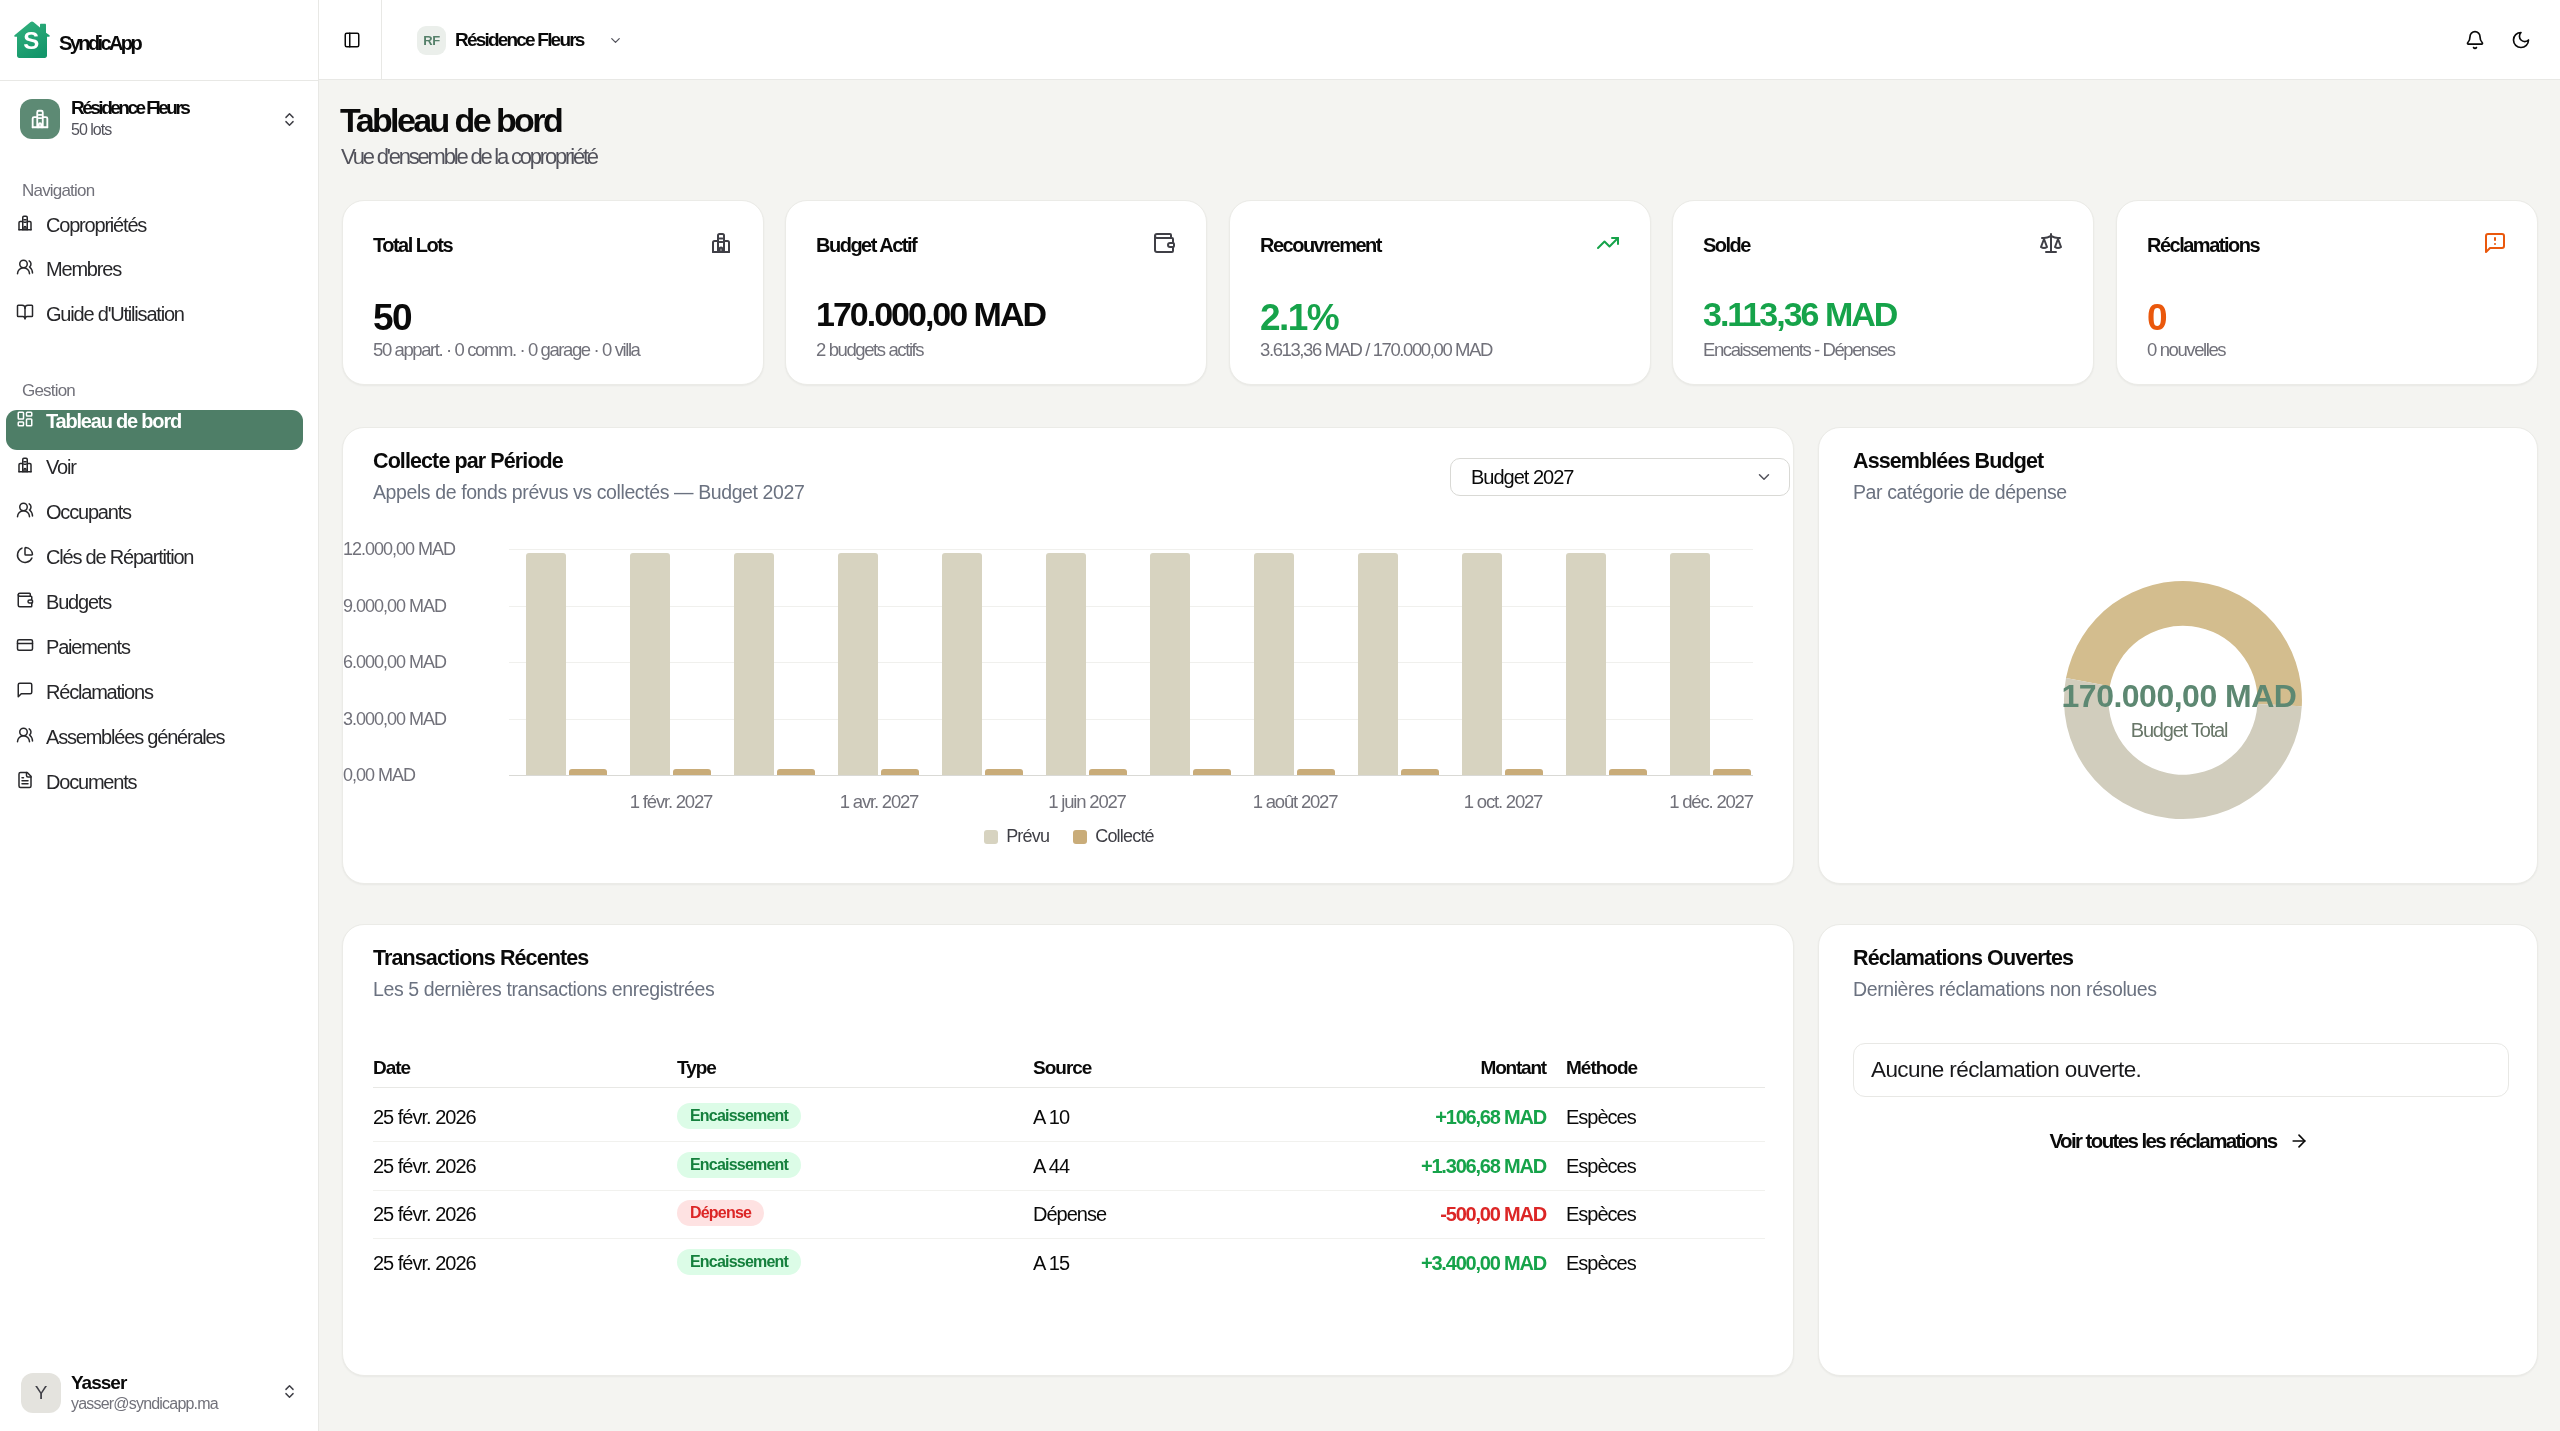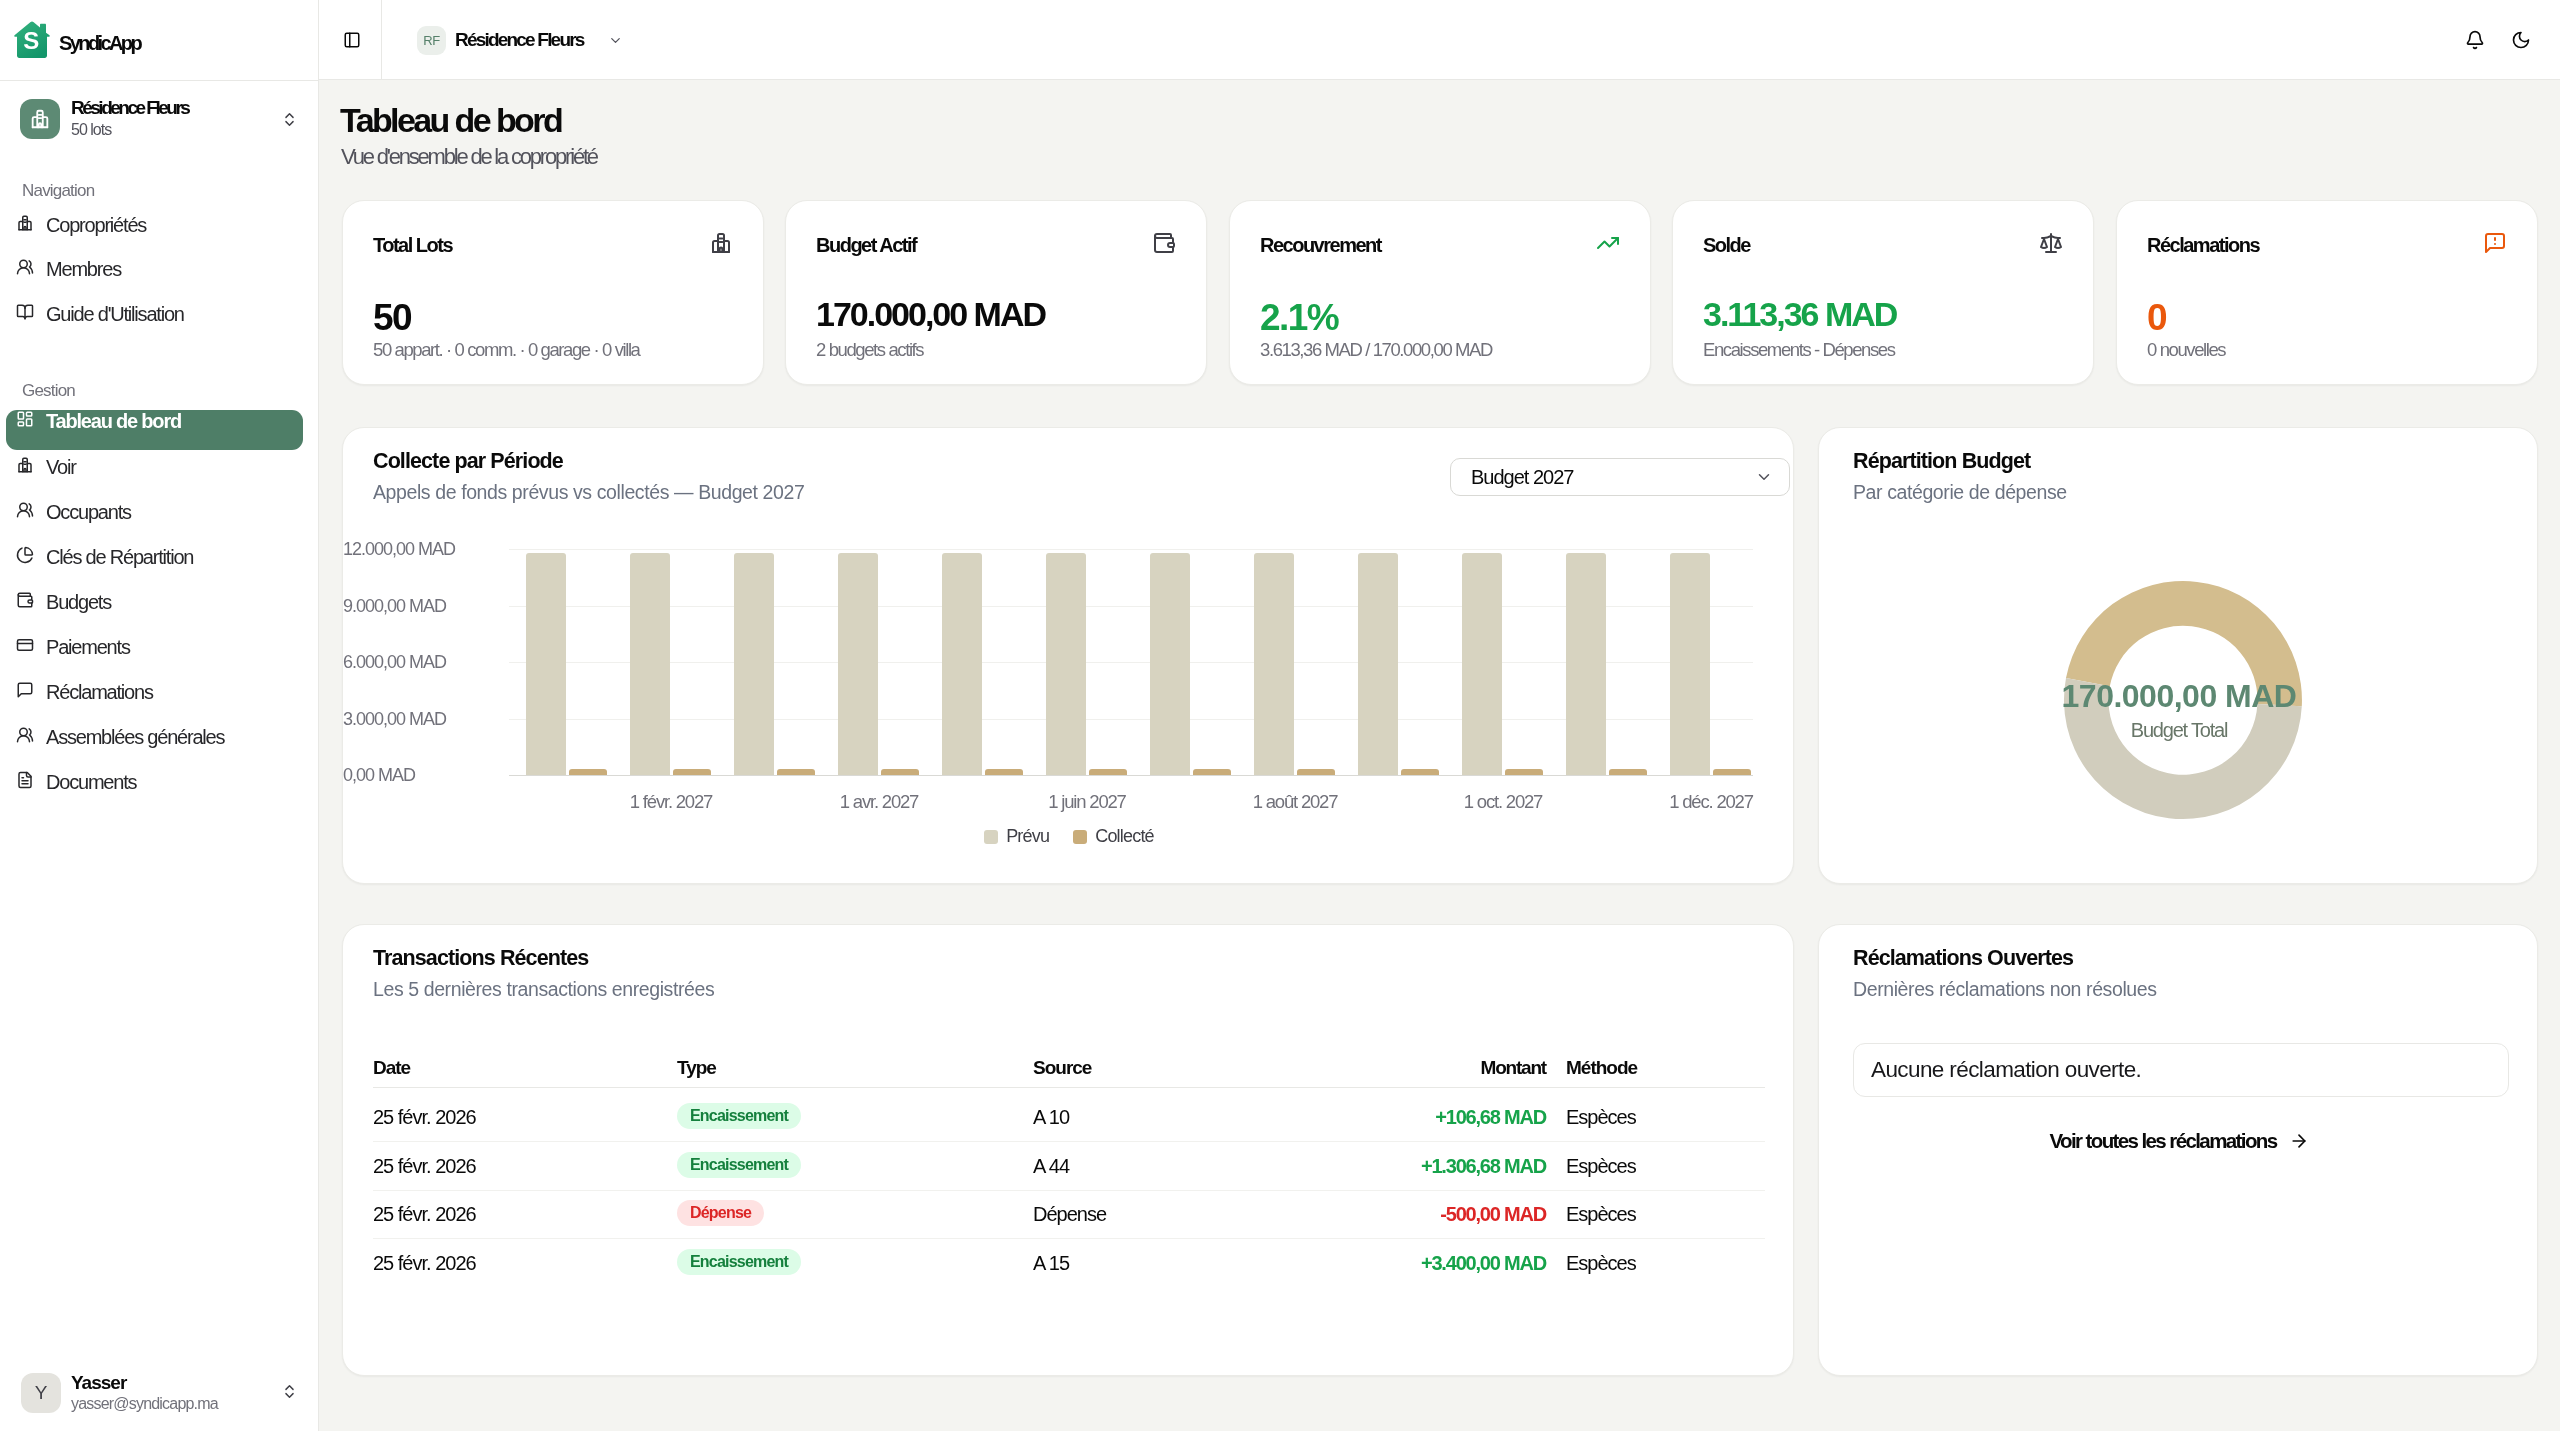--- a/index.html
+++ b/index.html
@@ -17,21 +17,21 @@
 .navitem{position:absolute;left:6px;width:297px;height:40px;border-radius:11px;display:flex;align-items:flex-start;padding-left:10px;font-size:20px;letter-spacing:-1.2px;color:#27272a}
 .navitem svg{flex:0 0 auto}
 .navitem span{margin-left:12px}
 .navitem.active{background:#4e7e67;color:#fff;font-weight:bold}
 .userrow .userav{position:absolute;left:21px;top:1373px;width:40px;height:40px;border-radius:12px;background:#e4e3de;color:#3f3f46;font-size:19px;display:flex;align-items:center;justify-content:center}
 .username{position:absolute;left:71px;top:1372px;font-size:19px;font-weight:bold;letter-spacing:-1px}
 .usermail{position:absolute;left:71px;top:1395px;font-size:16px;color:#71717a;letter-spacing:-0.8px}
 header{position:absolute;left:319px;top:0;width:2241px;height:80px;background:#fff;border-bottom:1px solid #e8e8e5;z-index:4}
 header>div{z-index:2}
 .vsep{position:absolute;left:62px;top:0;width:1px;height:79px;background:#e8e8e5}
-.rf{position:absolute;left:98px;top:26px;width:29px;height:29px;border-radius:9px;background:#ebefeb;color:#55806a;font-size:13px;font-weight:normal;display:flex;align-items:center;justify-content:center;letter-spacing:-0.5px}
+.rf{position:absolute;left:98px;top:26px;width:29px;height:29px;border-radius:9px;background:#ebefeb;color:#55806a;font-size:13px;font-weight:bold;display:flex;align-items:center;justify-content:center;letter-spacing:-0.5px}
 .hname{position:absolute;left:136px;top:29px;font-size:19px;font-weight:bold;letter-spacing:-1.8px}
 main{position:absolute;left:0;top:0;width:2560px;height:1431px}
 h1{position:absolute;left:340px;top:101px;font-size:34px;letter-spacing:-2.6px;font-weight:bold;color:#0a0a0a}
 .pagesub{position:absolute;left:341px;top:144px;font-size:22px;color:#52525b;letter-spacing:-2.2px}
 .card{position:absolute;background:#fff;border:1px solid #ebebe7;border-radius:22px;box-shadow:0 1px 2px rgba(16,24,16,0.05)}
 .stat{top:200px;width:422px;height:185px}
 .statlabel{position:absolute;left:30px;top:33px;font-size:20px;font-weight:bold;letter-spacing:-1.5px;color:#0a0a0a}
 .staticon{position:absolute;right:30px;top:30px}
 .statval{position:absolute;left:30px;top:96px;font-size:37px;font-weight:bold;letter-spacing:-1.6px}
 .statval-sm{font-size:34px;letter-spacing:-2px;top:94px}
@@ -343,21 +343,21 @@
   <div class="axisline"></div>
   <div class="legend">
           <span class="lsq" style="background:#d7d3c0"></span>
           <span class="ltx">Prévu</span>
           <span class="lsq" style="background:#c9ac79;margin-left:24px"></span>
           <span class="ltx">Collecté</span>
         </div>
   </div>
 </div>
 <div class="card" style="left:1818px;top:427px;width:720px;height:457px">
-  <div class="cardtitle" style="left:34px">Répartition Budget</div>
+  <div class="cardtitle" style="left:34px">Assemblées Budget</div>
   <div class="cardsub" style="left:34px">Par catégorie de dépense</div>
   <svg width="720" height="457" style="position:absolute;left:0;top:0">
     <path d="M 482.8 278.2 A 119 119 0 0 0 247.0 250.1 L 290.8 258.3 A 74.5 74.5 0 0 1 438.4 275.9 Z" fill="#d3bd8e"></path>
     <path d="M 247.0 250.1 A 119 119 0 1 0 482.8 278.2 L 438.4 275.9 A 74.5 74.5 0 1 1 290.8 258.3 Z" fill="#d1cdbd"></path>
   </svg>
   <div class="donutval">170.000,00 MAD</div>
   <div class="donutlab">Budget Total</div>
 </div>
 <div class="card" style="left:342px;top:924px;width:1452px;height:452px">
   <div class="cardtitle">Transactions Récentes</div>

